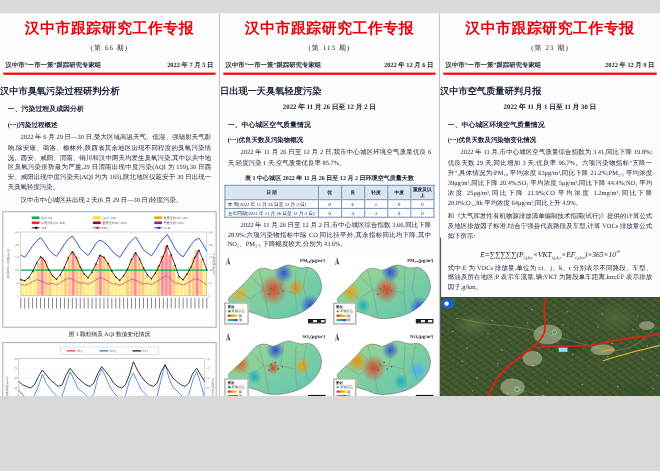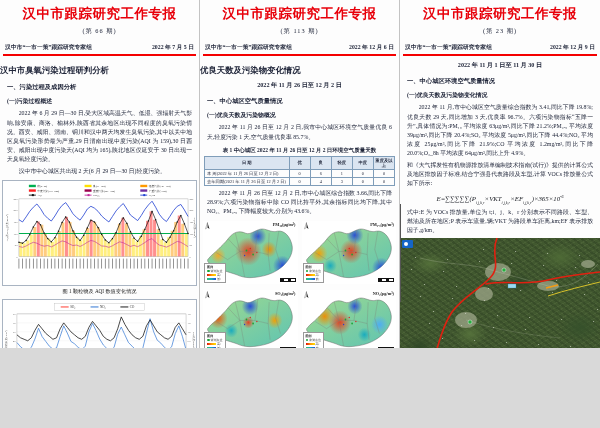--- a/index.html
+++ b/index.html
@@ -1,20 +1,20 @@
 <!DOCTYPE html>
 <html><head>
 <meta charset="utf-8">
 <style>
   html,body{margin:0;padding:0}
   body{
     width:600px;height:428px;overflow:hidden;background:#d9d9d9;
     font-family:"Liberation Serif","DejaVu Serif",serif;color:#20263a;
   }
-  .page{position:absolute;top:0;width:199px;height:348px;background:#fdfdfd;overflow:hidden;border-right:1px solid #c3c3c3;}
+  .page{position:absolute;top:12px;width:199px;height:348px;background:#fdfdfd;overflow:hidden;border-right:1px solid #c3c3c3;}
   #doc1{left:0}
   #doc2{left:200px}
   #doc3{left:400px;width:200px;border-right:none}
   .masthead{margin-top:5px;text-align:center;color:#e8000a;font-weight:bold;font-size:13.5px;letter-spacing:.5px;
     font-family:"Liberation Sans","DejaVu Sans",sans-serif;}
   .issue{text-align:center;font-size:6.3px;margin-top:4px;letter-spacing:1px}
   .publine{display:flex;justify-content:space-between;font-size:5.8px;margin:7px 5px 0;font-weight:bold}
   .redrule{height:2.4px;background:#f40000;margin:2px 3px 0}
   .doc-title{text-align:left;font-weight:bold;font-size:8.4px;margin-top:9px;font-family:"Liberation Sans","DejaVu Sans",sans-serif}
   .doc-sub{text-align:center;font-size:6.2px;margin-top:5px;font-weight:bold}
@@ -356,21 +356,21 @@
 </div>
 
 <div class="page" id="doc2">
   <div class="masthead">汉中市跟踪研究工作专报</div>
   <div class="issue">(第 113 期)</div>
   <div class="publine">
     <span>汉中市“一市一策”跟踪研究专家组</span>
     <span>2022 年 12 月 6 日</span>
   </div>
   <div class="redrule"></div>
-  <div class="doc-title">优良天数及污染物变化情况</div>
+  <div class="doc-title">日出现一天臭氧轻度污染</div>
   <div class="doc-sub">2022 年 11 月 26 日至 12 月 2 日</div>
   <div class="sec">一、中心城区空气质量情况</div>
   <div class="subsec">(一)优良天数及污染物概况</div>
   <div class="para">2022 年 11 月 26 日至 12 月 2 日,我市中心城区环境空气质量优良 6 天,轻度污染 1 天,空气质量优良率 85.7%。</div>
   <div class="table-title">表 1 中心城区 2022 年 11 月 26 日至 12 月 2 日环境空气质量天数</div>
   <table class="air">
       <tbody>
         <tr>
           <th>日 期</th>
           <th>优</th>
@@ -847,20 +847,21 @@
 </div>
 
 <div class="page" id="doc3">
   <div class="masthead">汉中市跟踪研究工作专报</div>
   <div class="issue">(第 23 期)</div>
   <div class="publine">
     <span>汉中市“一市一策”跟踪研究专家组</span>
     <span>2022 年 12 月 9 日</span>
   </div>
   <div class="redrule"></div>
+  <div class="doc-title">汉中市空气质量研判月报</div>
   <div class="doc-sub">2022 年 11 月 1 日至 11 月 30 日</div>
   <div class="sec">一、中心城区环境空气质量情况</div>
   <div class="subsec">(一)优良天数及污染物变化情况</div>
   <div class="para">2022 年 11 月,市中心城区空气质量综合指数为 3.41,同比下降 19.8%;优良天数 29 天,同比增加 3 天,优良率 96.7%。六项污染物指标“五降一升”,具体情况为:PM₁₀ 平均浓度 63μg/m³,同比下降 21.2%;PM₂.₅ 平均浓度 39μg/m³,同比下降 20.4%;SO₂ 平均浓度 5μg/m³,同比下降 44.4%;NO₂ 平均浓度 25μg/m³,同比下降 21.9%;CO 平均浓度 1.2mg/m³,同比下降 20.0%;O₃_8h 平均浓度 64μg/m³,同比上升 4.9%。</div>
   <div class="para cut">和《大气挥发性有机物源排放清单编制技术指南(试行)》提供的计算公式及地区排放因子标准,结合宁强县代表路段及车型,计算 VOCs 排放量公式如下所示:</div>
   <div class="formula" id="formula">E=∑∑∑∑∑(P<sub>i,j,k,r</sub>×VKT<sub>i,j,k,r</sub>×EF<sub>i,j,k,r</sub>)×365×10<sup>-6</sup></div>
   <div class="para cut">式中:E 为 VOCs 排放量,单位为 t;i、j、k、r 分别表示不同路段、车型、燃油及所在地区;P 表示车流量,辆;VKT 为路段单车距离,km;EF 表示排放因子,g/km。</div>
   <div class="satmap">
     <div class="maplogo"></div>
     <svg id="satsvg" viewBox="0 0 200 128" preserveAspectRatio="none">

